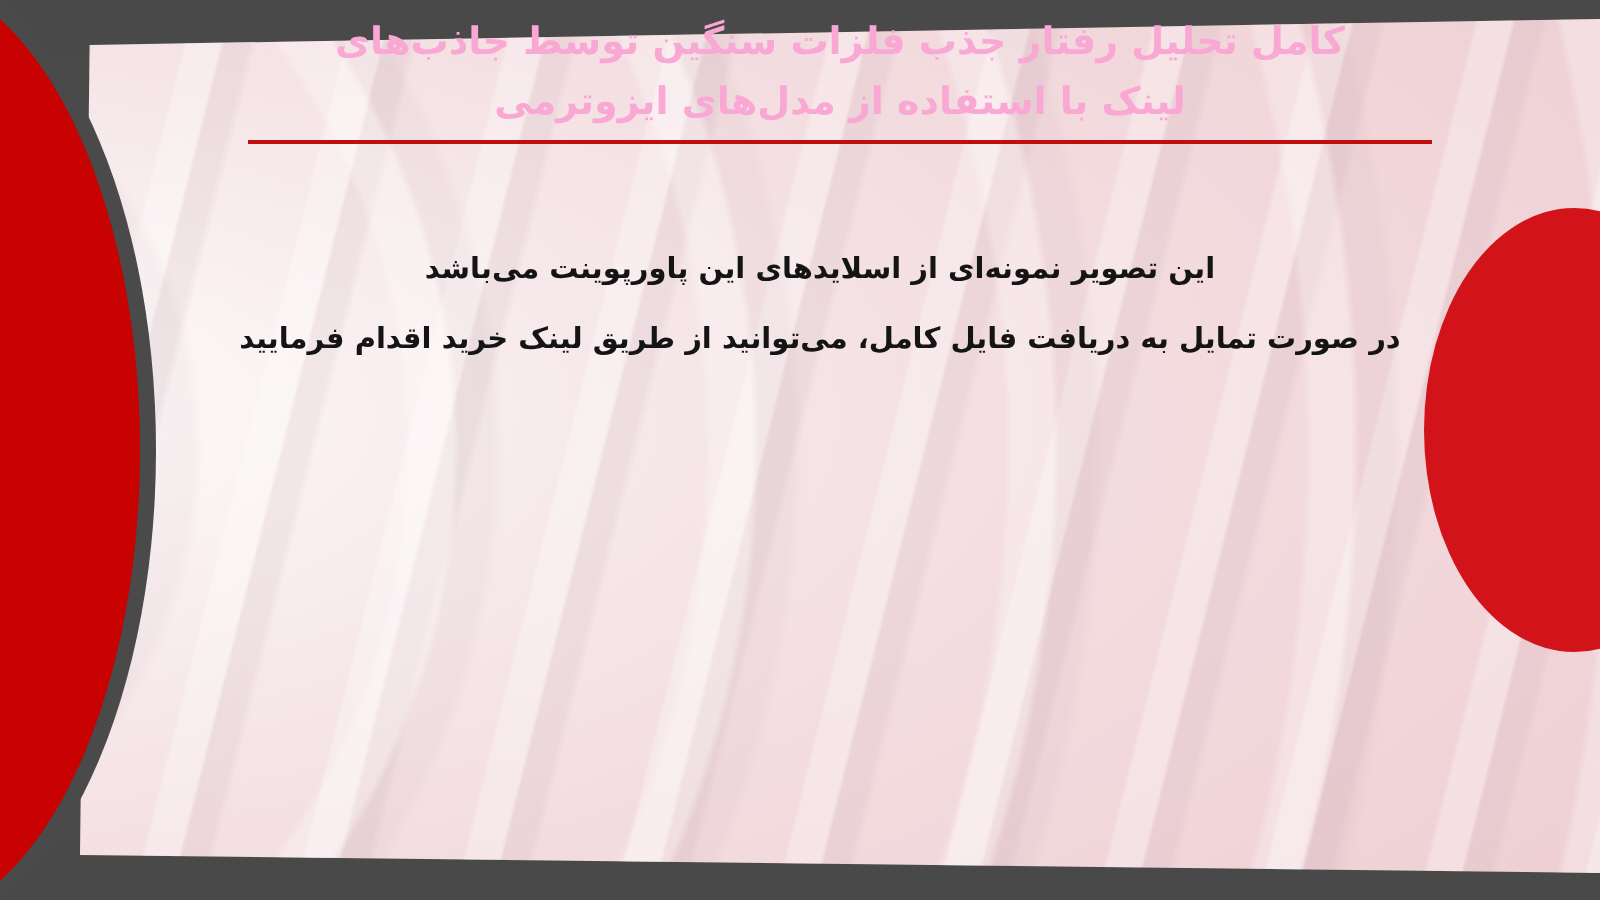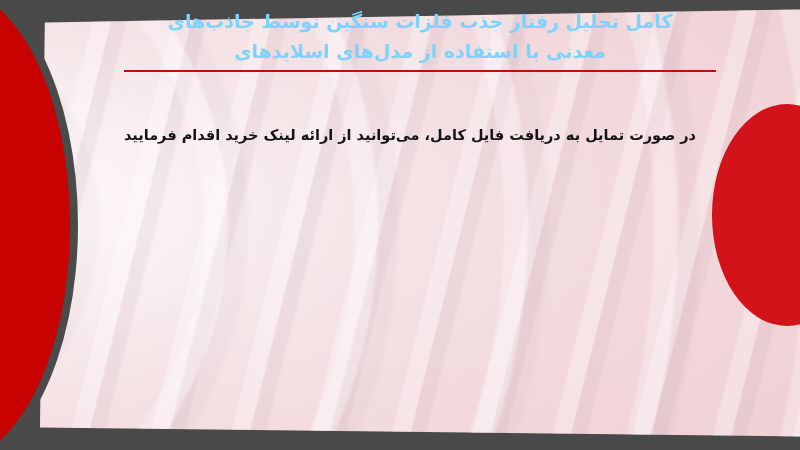--- a/index.html
+++ b/index.html
@@ -131,21 +131,21 @@
   .content > * { pointer-events: auto; }
 
   .title-block {
     position: absolute;
     top: 6px;
     left: 120px;
     width: 600px;
     text-align: center;
   }
   .title-line {
-    color: #7dd3fc;
+    color: #f9a8d4;
     font-size: 19px;
     font-weight: 700;
     line-height: 30px;
     direction: rtl;
     white-space: nowrap;
     text-align: center;
   }
   .title-rule {
     margin: 4px auto 0 auto;
     width: 592px;
@@ -184,22 +184,23 @@
     <div class="right-lens"></div>
   </div>
 
   <div class="left-lens-border"></div>
   <div class="left-lens"></div>
 
   <div class="content">
 
     <div class="title-block">
       <div class="title-line">کامل تحلیل رفتار جذب فلزات سنگین توسط جاذب‌های</div>
-      <div class="title-line">معدنی با استفاده از مدل‌های اسلایدهای</div>
+      <div class="title-line">لینک با استفاده از مدل‌های ایزوترمی</div>
       <div class="title-rule"></div>
     </div>
 
     <div class="body-block">
-      <div class="body-line">در صورت تمایل به دریافت فایل کامل، می‌توانید از ارائه لینک خرید اقدام فرمایید</div>
+      <div class="body-line">این تصویر نمونه‌ای از اسلایدهای این پاورپوینت می‌باشد</div>
+      <div class="body-line">در صورت تمایل به دریافت فایل کامل، می‌توانید از طریق لینک خرید اقدام فرمایید</div>
     </div>
 
   </div>
 </div>
 
 </body></html>

